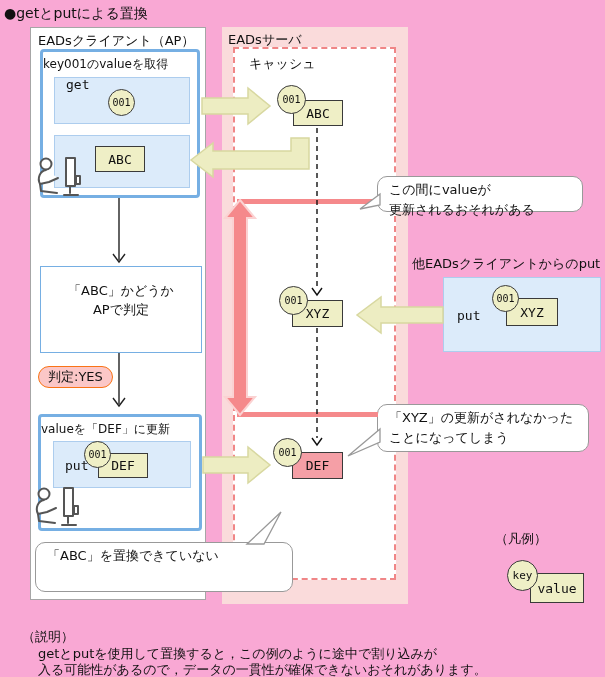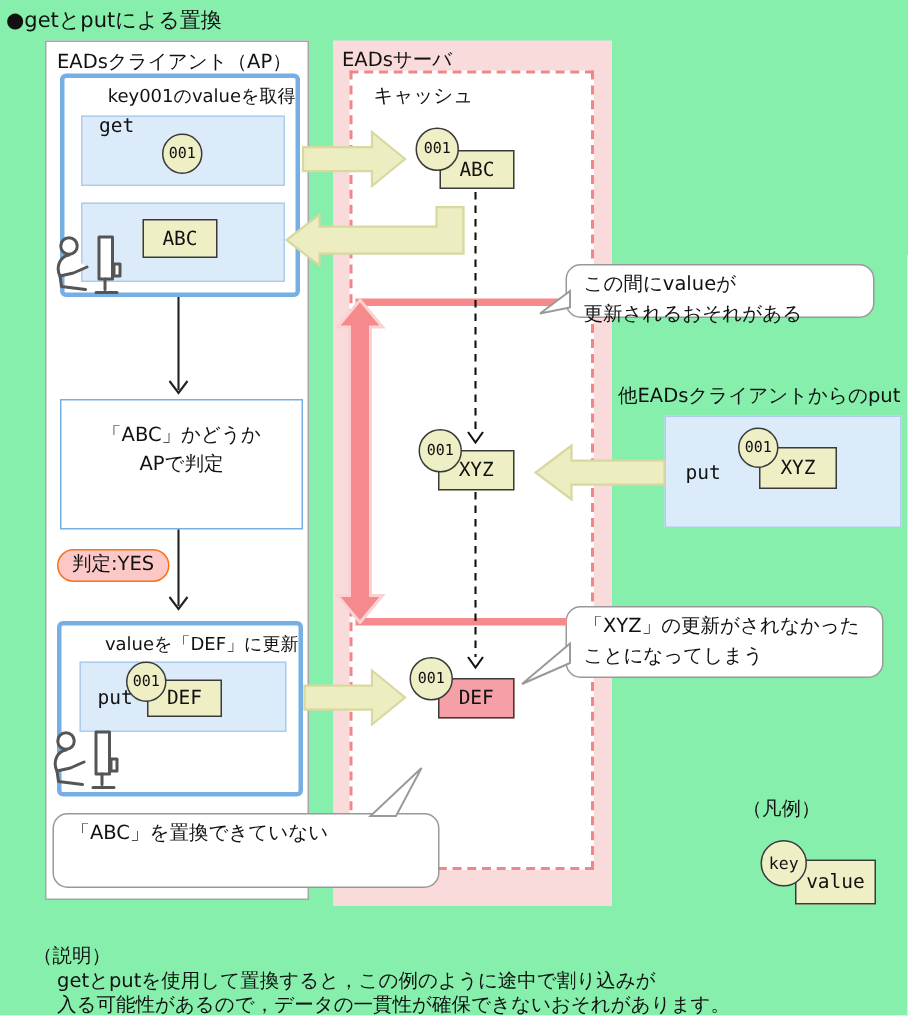--- a/index.html
+++ b/index.html
@@ -1,35 +1,35 @@
 <!DOCTYPE html>
 <html><head>
 <meta charset="utf-8">
 <style>
   * { box-sizing: border-box; margin: 0; padding: 0; }
   html,body { background:#fff; }
   body { font-family:"DejaVu Sans","Liberation Sans",sans-serif; color:#111; }
-  .stage { position:relative; width:605px; height:677px; background:#86efac; overflow:hidden; }
+  .stage { position:relative; width:605px; height:677px; background:#f9a8d4; overflow:hidden; }
 
   .ttl { position:absolute; left:4px; top:5px; font-size:14px; letter-spacing:0; }
 
   .lbl { position:absolute; font-size:13px; white-space:nowrap; z-index:4; }
   .mono { font-family:"DejaVu Sans Mono","Liberation Mono",monospace; }
 
   .server { position:absolute; left:222px; top:27px; width:186px; height:577px;
             background:#FADBDB; z-index:1; }
   .cache  { position:absolute; left:233px; top:47px; width:163px; height:533px;
             background:#fff; border:2px dashed #F08687; z-index:2; }
 
   .clientbox { position:absolute; left:30px; top:27px; width:176px; height:573px;
                background:#fff; border:1px solid #A6A6A6; z-index:1; }
 
   .step { position:absolute; background:#fff; border:3px solid #76AFE3;
           border-radius:4px; z-index:2; }
-  .step-title { position:absolute; left:0; right:0; top:4px; text-align:right;
+  .step-title { position:absolute; left:0; right:0; top:4px; text-align:left;
                 font-size:12px; white-space:nowrap; }
   .thinstep { position:absolute; background:#fff; border:1px solid #76AFE3; z-index:2;
               font-size:13px; line-height:19px; text-align:center; padding-top:14px; }
 
   .inner { position:absolute; background:#DCEBFA; border:1px solid #ADCDEE; z-index:3; }
 
   .kv-circle { position:absolute; border-radius:50%; background:#EFEFC6;
                border:1.5px solid #3a3a3a; z-index:6; display:flex; align-items:center;
                justify-content:center; font-family:"DejaVu Sans Mono","Liberation Mono",monospace;
                font-size:10px; }

